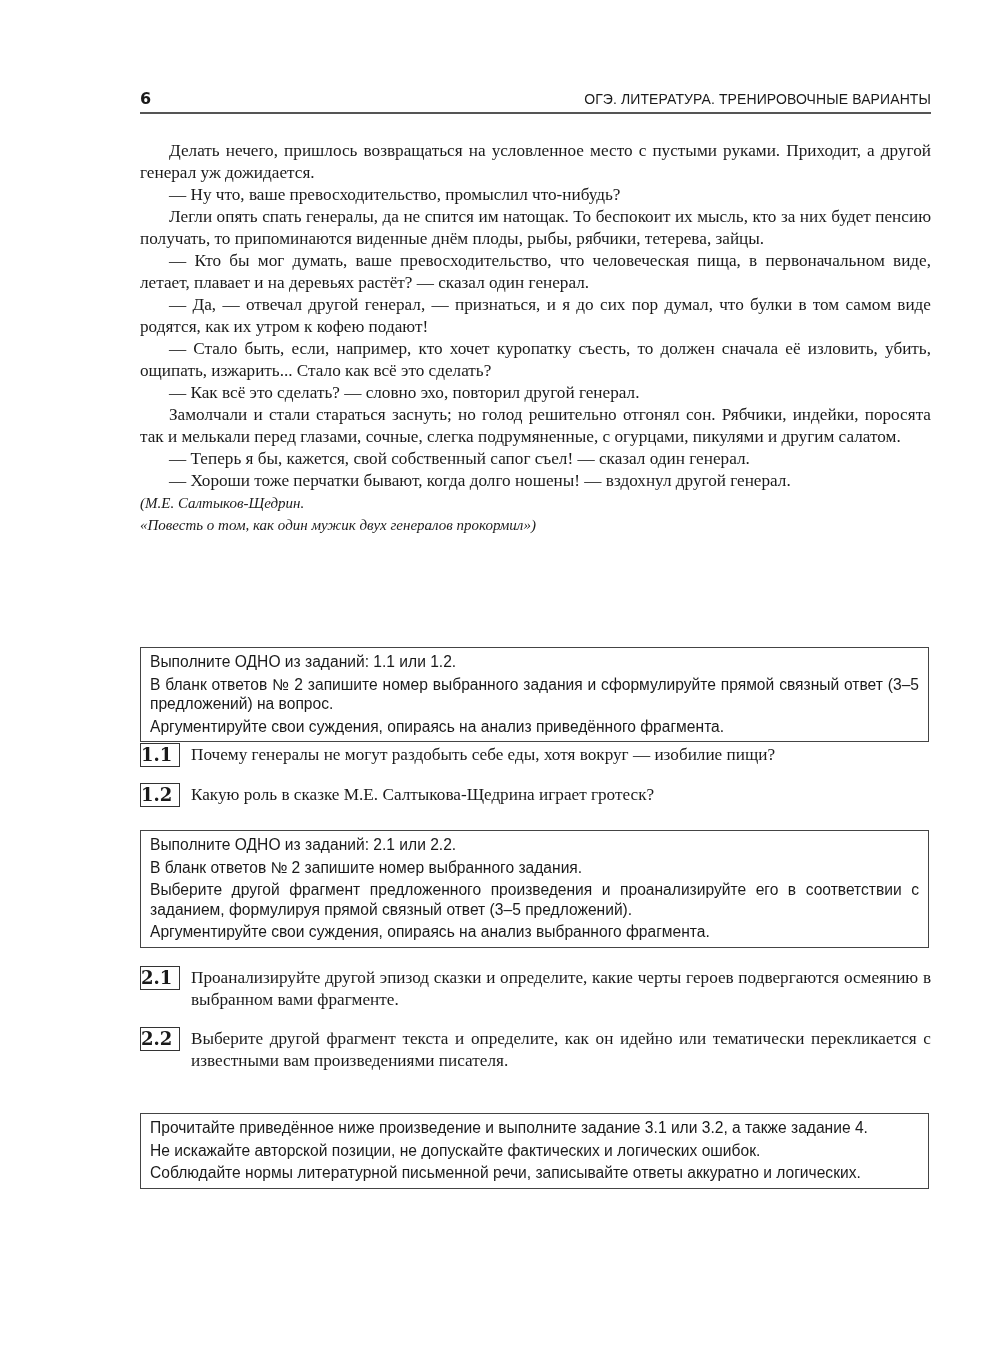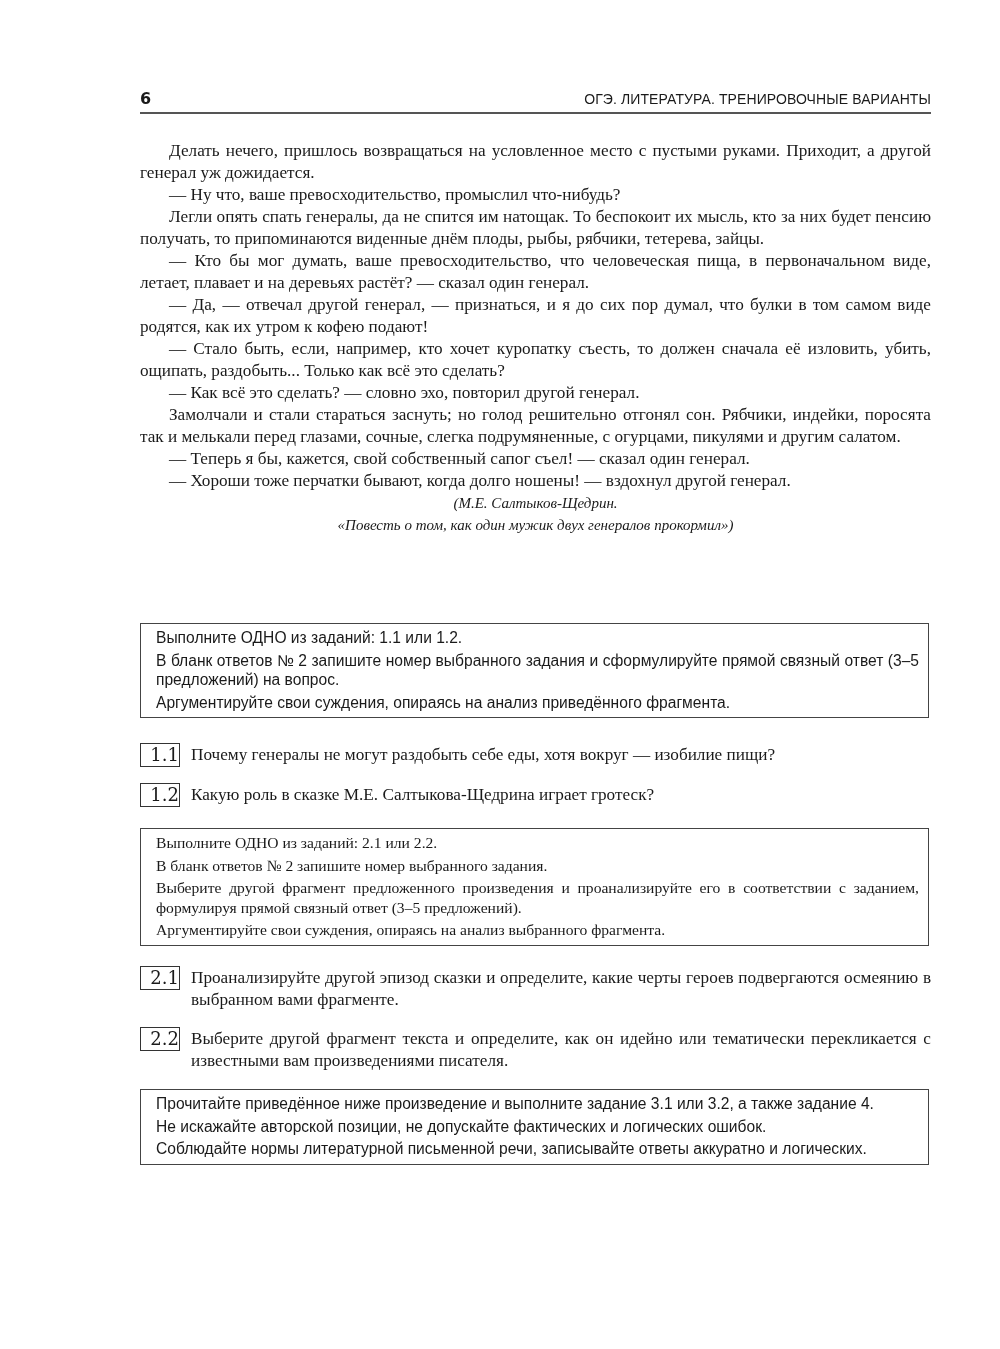--- a/index.html
+++ b/index.html
@@ -5,47 +5,47 @@
   html, body { margin: 0; padding: 0; background: #ffffff; }
   body { width: 1000px; height: 1349px; position: relative; color: #1a1a1a; }
   .page { position: absolute; left: 140px; top: 0; width: 791px; }
 
   .running-head { position: absolute; top: 88px; left: 0; width: 791px; height: 24px; border-bottom: 2px solid #555; }
   .page-num { position: absolute; left: 0; top: 1px; font-family: "DejaVu Sans", sans-serif; font-weight: bold; font-size: 16px; }
   .head-title { position: absolute; right: 0; top: 3px; font-family: "Liberation Sans", sans-serif; font-size: 14px; letter-spacing: 0.1px; }
 
   .text-block { position: absolute; top: 140px; left: 0; width: 791px; font-family: "Liberation Serif", serif; font-size: 17.2px; line-height: 22px; text-align: justify; }
   .para { margin: 0; text-indent: 29px; font-family: Liberation Serif, serif; }
-  .source { text-align: center; font-style: italic; font-size: 15px; line-height: 22px; margin-top: 0; }
+  .source { text-align: left; font-style: italic; font-size: 15px; line-height: 22px; margin-top: 0; }
 
-  .instr-box { position: absolute; left: 0; width: 789px; border: 1px solid #444; font-family: "Liberation Sans", sans-serif; font-size: 15.6px; line-height: 19.5px; padding: 4px 9px 5px 15px; box-sizing: border-box; }
+  .instr-box { position: absolute; left: 0; width: 789px; border: 1px solid #444; font-family: "Liberation Sans", sans-serif; font-size: 15.6px; line-height: 19.5px; padding: 4px 9px 5px 9px; box-sizing: border-box; margin-top: 24px; }
   .instr-box p { margin: 0 0 3px 0; text-align: justify; }
   .instr-box p:last-child { margin-bottom: 0; }
 
   .task { position: absolute; left: 0; width: 791px; font-family: "Liberation Serif", serif; font-size: 17.2px; line-height: 22px; }
-  .task-num { position: absolute; left: 0; top: 0; width: 40px; height: 24px; border: 1.5px solid #333; box-sizing: border-box; font-weight: normal; font-size: 18px; text-align: right; line-height: 22px; font-family: "DejaVu Serif", serif; }
+  .task-num { position: absolute; left: 0; top: 0; width: 40px; height: 24px; border: 1.5px solid #333; box-sizing: border-box; font-weight: bold; font-size: 18px; text-align: left; line-height: 22px; font-family: "DejaVu Serif", serif; }
   .task-text { margin-left: 51px; text-align: justify; padding-top: 1px; }
 </style>
 </head>
 <body>
 
 <div class="page">
 
   <div class="running-head">
     <span class="page-num">6</span>
     <span class="head-title">ОГЭ. ЛИТЕРАТУРА. ТРЕНИРОВОЧНЫЕ ВАРИАНТЫ</span>
   </div>
 
   <div class="text-block">
     <p class="para">Делать нечего, пришлось возвращаться на условленное место с пустыми руками. Приходит, а другой генерал уж дожидается.</p>
     <p class="para">— Ну что, ваше превосходительство, промыслил что-нибудь?</p>
     <p class="para">Легли опять спать генералы, да не спится им натощак. То беспокоит их мысль, кто за них будет пенсию получать, то припоминаются виденные днём плоды, рыбы, рябчики, тетерева, зайцы.</p>
     <p class="para">— Кто бы мог думать, ваше превосходительство, что человеческая пища, в первоначальном виде, летает, плавает и на деревьях растёт? — сказал один генерал.</p>
     <p class="para">— Да, — отвечал другой генерал, — признаться, и я до сих пор думал, что булки в том самом виде родятся, как их утром к кофею подают!</p>
-    <p class="para">— Стало быть, если, например, кто хочет куропатку съесть, то должен сначала её изловить, убить, ощипать, раздобыть... Только как всё это сделать?</p>
+    <p class="para">— Стало быть, если, например, кто хочет куропатку съесть, то должен сначала её изловить, убить, ощипать, изжарить... Стало как всё это сделать?</p>
     <p class="para">— Как всё это сделать? — словно эхо, повторил другой генерал.</p>
     <p class="para">Замолчали и стали стараться заснуть; но голод решительно отгонял сон. Рябчики, индейки, поросята так и мелькали перед глазами, сочные, слегка подрумяненные, с огурцами, пикулями и другим салатом.</p>
     <p class="para">— Теперь я бы, кажется, свой собственный сапог съел! — сказал один генерал.</p>
     <p class="para">— Хороши тоже перчатки бывают, когда долго ношены! — вздохнул другой генерал.</p>
     <div class="source">(М.Е. Салтыков-Щедрин.</div>
     <div class="source">«Повесть о том, как один мужик двух генералов прокормил»)</div>
   </div>
 
   <div class="instr-box" style="top:623px;">
     <p>Выполните ОДНО из заданий: 1.1 или 1.2.</p>
@@ -55,21 +55,21 @@
 
   <div class="task" style="top:743px;">
     <div class="task-num">1.1</div>
     <div class="task-text">Почему генералы не могут раздобыть себе еды, хотя вокруг — изобилие пищи?</div>
   </div>
   <div class="task" style="top:783px;">
     <div class="task-num">1.2</div>
     <div class="task-text">Какую роль в сказке М.Е. Салтыкова-Щедрина играет гротеск?</div>
   </div>
 
-  <div class="instr-box" style="top:828px;font-family:Liberation Serif, serif;">
+  <div class="instr-box" style="top:806px;">
     <p>Выполните ОДНО из заданий: 2.1 или 2.2.</p>
     <p>В бланк ответов № 2 запишите номер выбранного задания.</p>
     <p>Выберите другой фрагмент предложенного произведения и проанализируйте его в соответствии с заданием, формулируя прямой связный ответ (3–5 предложений).</p>
     <p>Аргументируйте свои суждения, опираясь на анализ выбранного фрагмента.</p>
   </div>
 
   <div class="task" style="top:966px;">
     <div class="task-num">2.1</div>
     <div class="task-text">Проанализируйте другой эпизод сказки и определите, какие черты героев подвергаются осмеянию в выбранном вами фрагменте.</div>
   </div>

